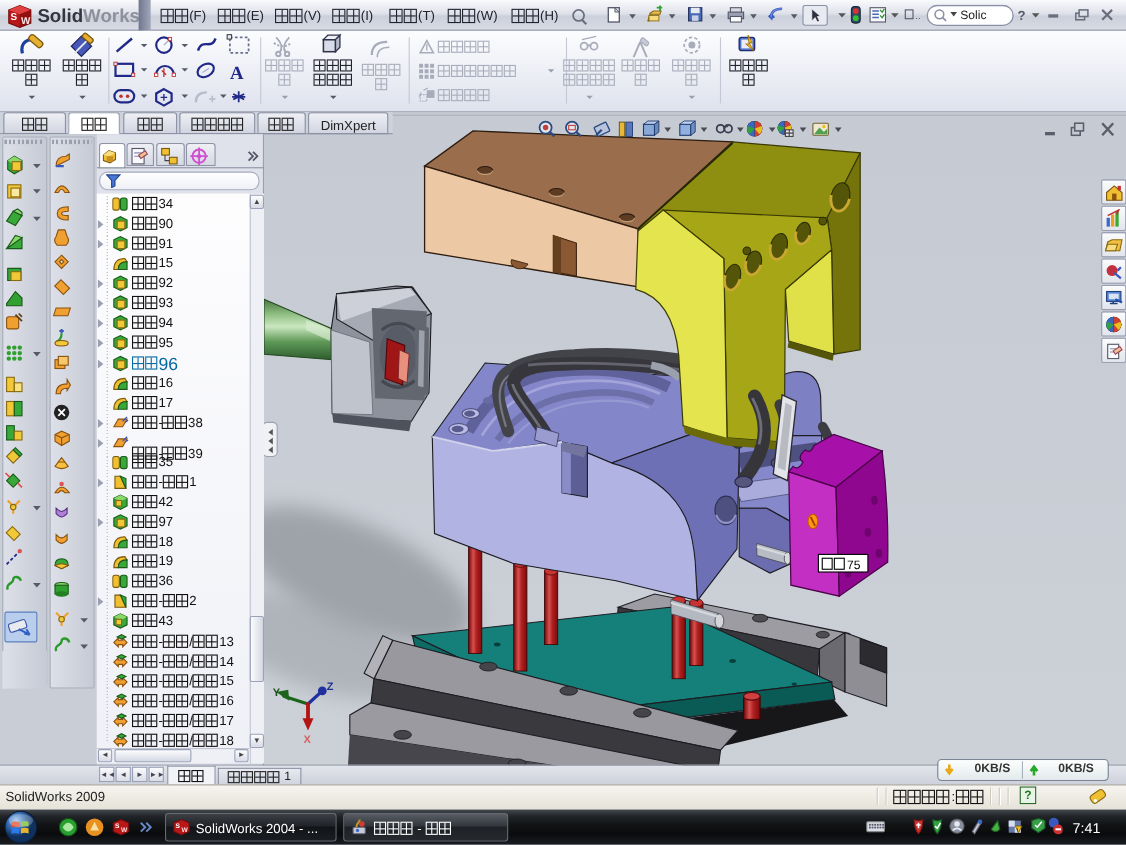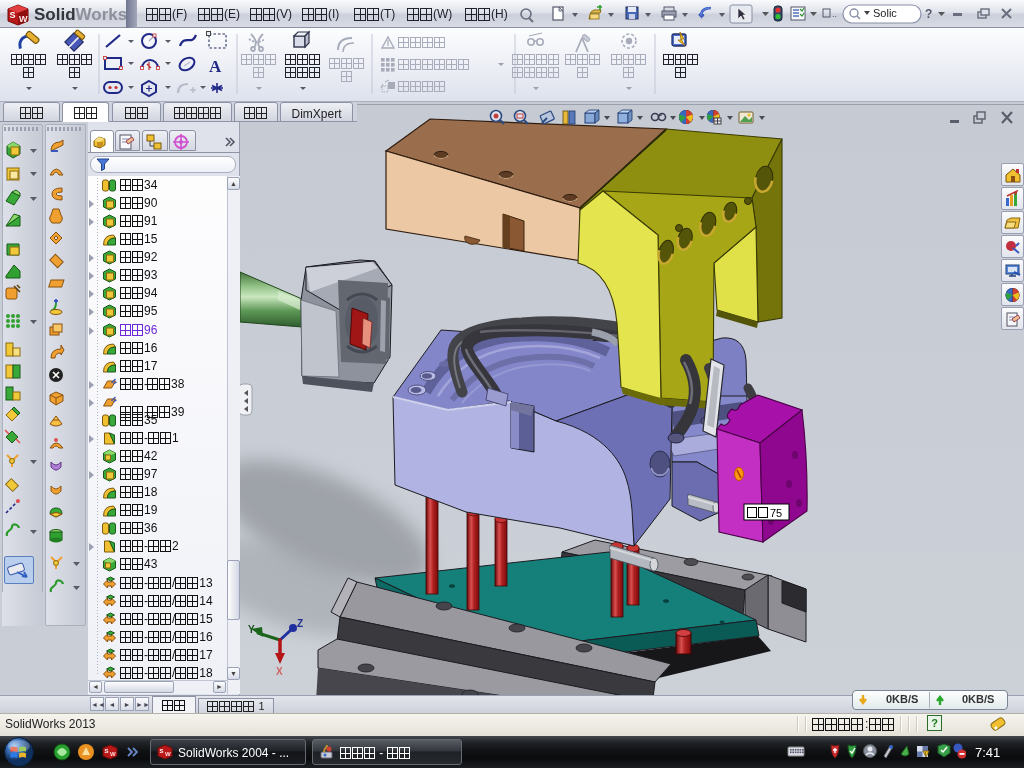--- a/index.html
+++ b/index.html
@@ -744,21 +744,21 @@
 <svg class="abs" style="left:102px;top:304px" width="15" height="15" viewBox="0 0 14 15">
     <polygon points="1,4 7,1 13,4 13,11 7,14 1,11" fill="#38a838" stroke="#1a5a1a"></polygon>
     <rect x="4" y="5" width="7" height="7" fill="#f0c838" stroke="#8a6a10"></rect>
   </svg>
 <div class="abs" style="left:120px;top:304px;font-size:12px;color:#111"><i class="k" style="width:11px;height:12px;margin-right:1px"></i><i class="k" style="width:11px;height:12px;margin-right:1px"></i>95</div>
 <div class="abs" style="left:89px;top:327px;width:0;height:0;border:4px solid transparent;border-left:5px solid #9aa0b2"></div>
 <svg class="abs" style="left:102px;top:323px" width="15" height="15" viewBox="0 0 14 15">
     <polygon points="1,4 7,1 13,4 13,11 7,14 1,11" fill="#38a838" stroke="#1a5a1a"></polygon>
     <rect x="4" y="5" width="7" height="7" fill="#f0c838" stroke="#8a6a10"></rect>
   </svg>
-<div class="abs" style="left:120px;top:323px;font-size:12px;color:#6d28d9"><i class="k" style="width:11px;height:12px;margin-right:1px"></i><i class="k" style="width:11px;height:12px;margin-right:1px"></i>96</div>
+<div class="abs" style="left:120px;top:323px;font-size:16px;color:#0369a1"><i class="k" style="width:11px;height:12px;margin-right:1px"></i><i class="k" style="width:11px;height:12px;margin-right:1px"></i>96</div>
 <svg class="abs" style="left:102px;top:341px" width="15" height="15" viewBox="0 0 14 15">
     <path d="M1,13 Q1,3 11,3 L13,6 Q5,6 5,13 Z" fill="#f0c030" stroke="#7a5a10"></path>
     <path d="M5,13 Q5,6 13,6 L13,13 Z" fill="#38a838" stroke="#1a5a1a"></path>
   </svg>
 <div class="abs" style="left:120px;top:341px;font-size:12px;color:#111"><i class="k" style="width:11px;height:12px;margin-right:1px"></i><i class="k" style="width:11px;height:12px;margin-right:1px"></i>16</div>
 <svg class="abs" style="left:102px;top:359px" width="15" height="15" viewBox="0 0 14 15">
     <path d="M1,13 Q1,3 11,3 L13,6 Q5,6 5,13 Z" fill="#f0c030" stroke="#7a5a10"></path>
     <path d="M5,13 Q5,6 13,6 L13,13 Z" fill="#38a838" stroke="#1a5a1a"></path>
   </svg>
 <div class="abs" style="left:120px;top:359px;font-size:12px;color:#111"><i class="k" style="width:11px;height:12px;margin-right:1px"></i><i class="k" style="width:11px;height:12px;margin-right:1px"></i>17</div>
@@ -922,21 +922,21 @@
   </div>
 <div class="abs" style="left:852px;top:690px;width:156px;height:20px;background:linear-gradient(180deg,#fdfefe,#e2eaec);border:1px solid #7a8494;border-radius:4px"></div>
 <div class="abs" style="left:929px;top:692px;width:1px;height:16px;background:#a8b2bc"></div>
 <svg class="abs" style="left:858px;top:694px" width="146" height="12" viewBox="0 0 146 12">
     <path d="M5,1 L5,7 M2,5 L5,9 L8,5" stroke="#e8a818" stroke-width="2.4" fill="none"></path>
     <path d="M82,11 L82,5 M79,7 L82,3 L85,7" stroke="#28a828" stroke-width="2.4" fill="none"></path>
   </svg>
 <div class="abs" style="left:886px;top:693px;font-size:11px;font-weight:bold;color:#333">0KB/S</div>
 <div class="abs" style="left:962px;top:693px;font-size:11px;font-weight:bold;color:#333">0KB/S</div>
 <div class="abs" style="left:0;top:713px;width:1024px;height:23px;background:linear-gradient(180deg,#f6f4ee,#e5e2d8);border-top:1px solid #b4b0a4"></div>
-<div class="abs" style="left:5px;top:717px;font-size:12px;color:#222">SolidWorks 2013</div>
+<div class="abs" style="left:5px;top:717px;font-size:12px;color:#222">SolidWorks 2009</div>
 <div class="abs" style="left:797px;top:716px;width:2px;height:16px;background:#cdc9bd;border-right:1px solid #fff"></div>
 <div class="abs" style="left:805px;top:716px;width:2px;height:16px;background:#cdc9bd;border-right:1px solid #fff"></div>
 <div class="abs" style="left:900px;top:716px;width:2px;height:16px;background:#cdc9bd;border-right:1px solid #fff"></div>
 <div class="abs" style="left:908px;top:716px;width:2px;height:16px;background:#cdc9bd;border-right:1px solid #fff"></div>
 <div class="abs" style="left:916px;top:716px;width:2px;height:16px;background:#cdc9bd;border-right:1px solid #fff"></div>
 <div class="abs" style="left:812px;top:717px;font-size:12px;color:#111"><i class="k" style="width:12px;height:13px;margin-right:1px"></i><i class="k" style="width:12px;height:13px;margin-right:1px"></i><i class="k" style="width:12px;height:13px;margin-right:1px"></i><i class="k" style="width:12px;height:13px;margin-right:1px"></i><span style="margin:0 1px">:</span><i class="k" style="width:12px;height:13px;margin-right:1px"></i><i class="k" style="width:12px;height:13px;margin-right:1px"></i></div>
 <div class="abs" style="left:927px;top:715px;width:15px;height:16px;background:#e8f4e8;border:1px solid #2a6a2a;font-size:11px;font-weight:bold;color:#1a7a1a;text-align:center;line-height:15px">?</div>
 <svg class="abs" style="left:988px;top:714px" width="20" height="20" viewBox="0 0 20 20">
     <rect x="3" y="6" width="14" height="8" rx="3" fill="#f0c030" stroke="#8a6a10" transform="rotate(-35 10 10)"></rect>
     <circle cx="6" cy="12" r="1.5" fill="#fff" transform="rotate(-35 10 10)"></circle>

